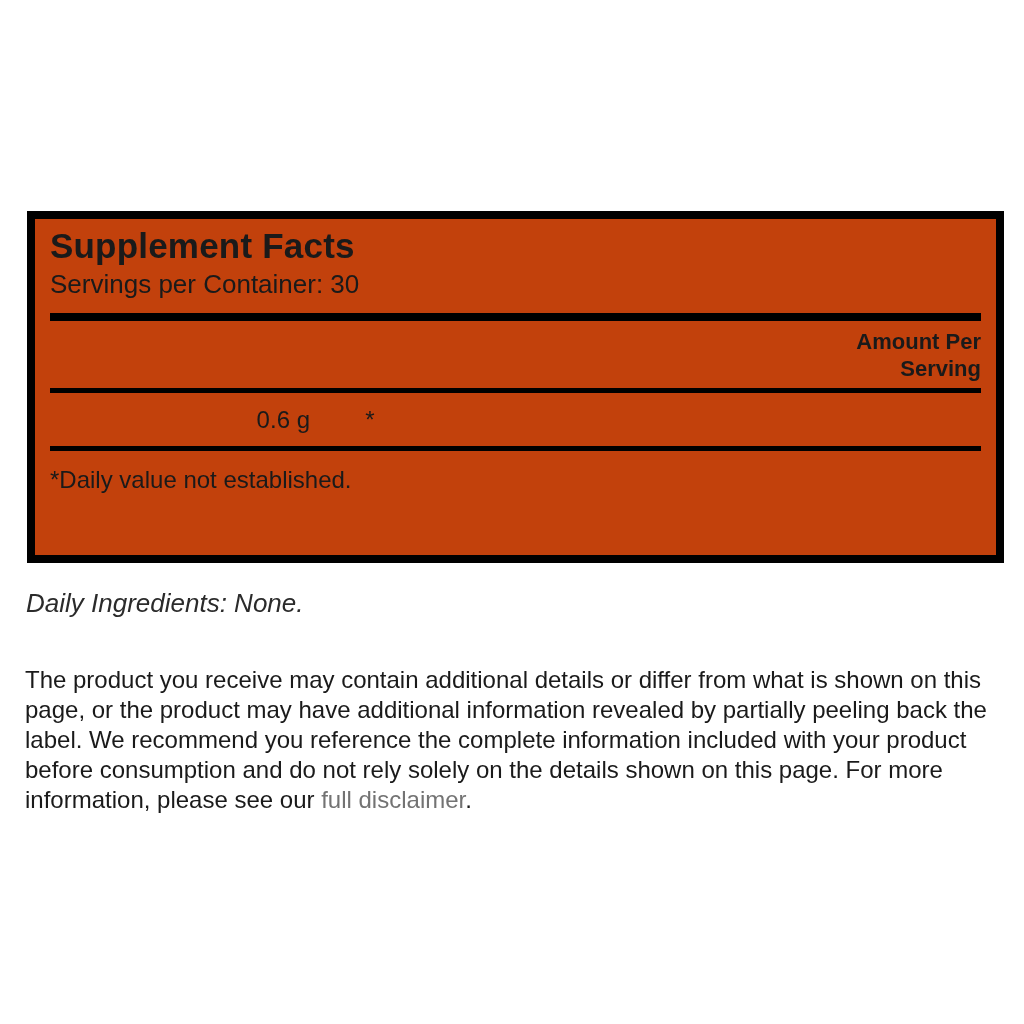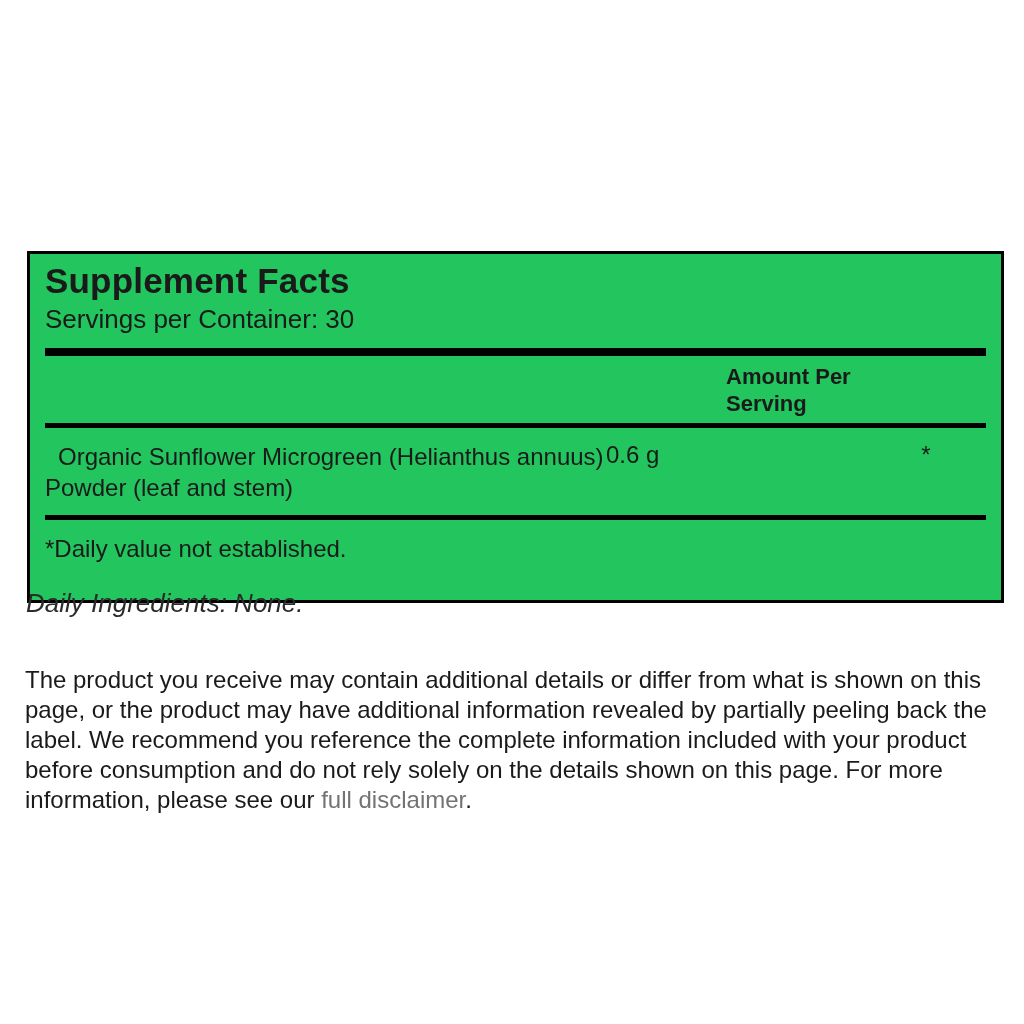--- a/index.html
+++ b/index.html
@@ -21,24 +21,23 @@
     background: #ffffff;
   }
 
   
   .facts-box {
     position: absolute;
     left: 27px;
     top: 211px;
     width: 977px;
     height: 352px;
-    border: 3px solid #000000;
+    border: 8px solid #000000;
     box-sizing: border-box;
-    background: #22c55e;
-    margin-top: 40px;
+    background: #c2410c;
   }
   .facts-inner {
     padding: 6px 15px 0 15px;
   }
   .facts-title {
     font-size: 35px;
     font-weight: bold;
     line-height: 42px;
     margin: 0;
     letter-spacing: 0.2px;
@@ -49,21 +48,21 @@
   }
   .bar {
     background: #000000;
     width: 100%;
   }
   .bar-thick { height: 8px; margin-top: 12px; }
   .bar-medium { height: 5px; }
 
   .cols { display: flex; align-items: flex-start; }
   .col-name { flex: 1; min-width: 0; }
-  .col-amount { width: 260px; text-align: left; }
+  .col-amount { width: 260px; text-align: right; }
   .col-dv { width: 120px; text-align: center; }
 
   .header-row {
     font-weight: bold;
     font-size: 22px;
     line-height: 27px;
     padding: 7px 0 6px 0;
   }
   .header-row .col-amount,
   .header-row .col-dv {
@@ -130,21 +129,20 @@
 
       <div class="cols header-row">
         <div class="col-name"></div>
         <div class="col-amount">Amount Per
 Serving</div>
       </div>
 
       <div class="bar bar-medium"></div>
 
       <div class="cols ingredient-row">
-        <div class="col-name">Organic Sunflower Microgreen (Helianthus annuus) Powder (leaf and stem)</div>
         <div class="col-amount">0.6 g</div>
         <div class="col-dv">*</div>
       </div>
 
       <div class="bar bar-medium"></div>
 
       <div class="footnote-line">*Daily value not established.</div>
 
     </div>
   </div>

